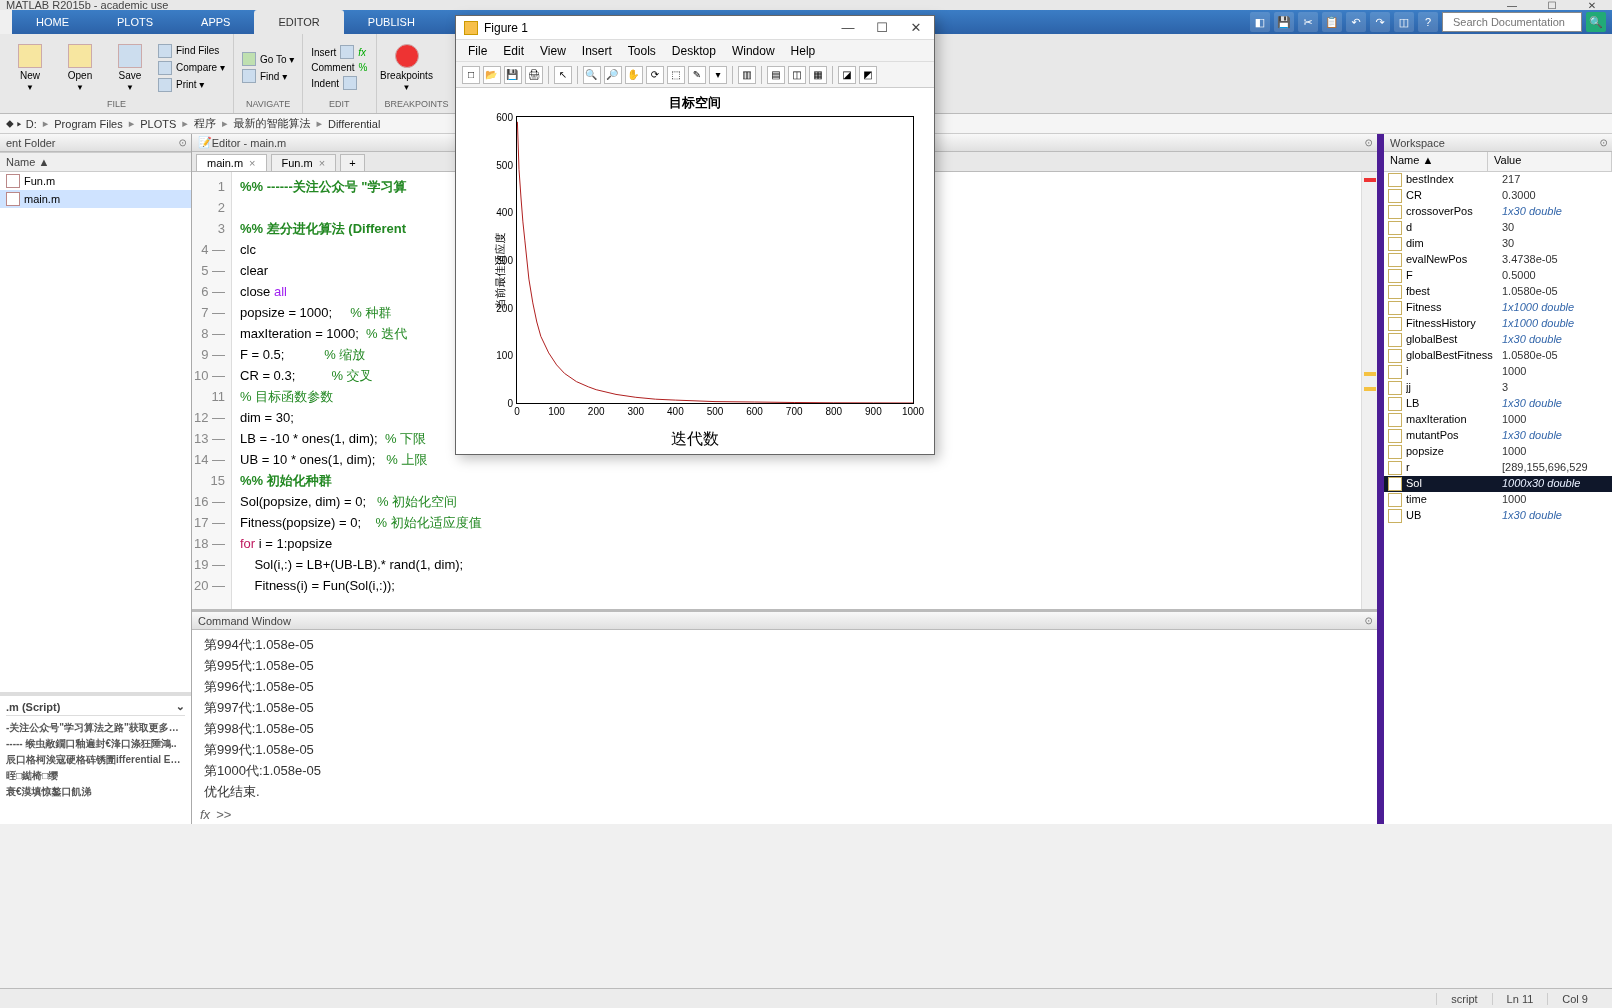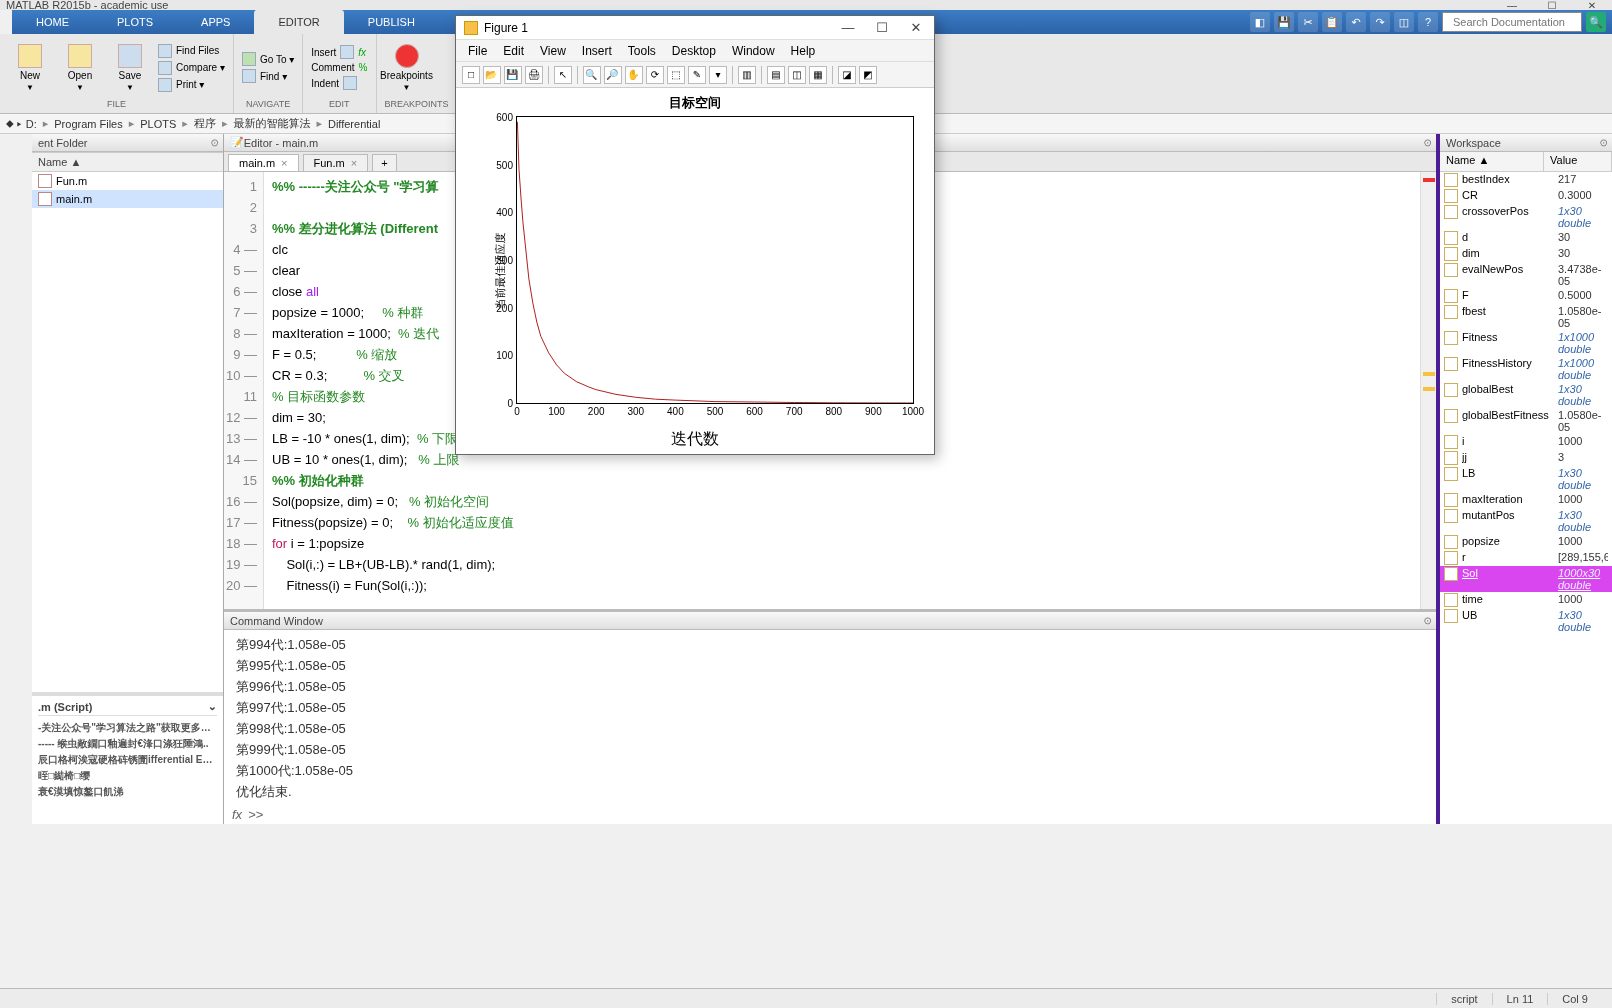--- a/index.html
+++ b/index.html
@@ -28,21 +28,21 @@
 .ribbon-col { display: flex; flex-direction: column; gap: 3px; font-size: 10px; justify-content: center; }
 .ribbon-col .item { display: flex; align-items: center; gap: 4px; cursor: pointer; }
 .ribbon-col .item .ico-s { width: 14px; height: 14px; background: #cde; border: 1px solid #9ab; }
 
 
 .pathbar { height: 20px; background: #f5f5f5; border-bottom: 1px solid #ccc; display: flex; align-items: center; font-size: 11px; padding: 0 6px; color: #333; }
 .pathbar .crumb { padding: 0 4px; }
 .pathbar .sep { color: #888; padding: 0 2px; }
 
 
-.main { display: flex; height: 690px; padding-left: 32px; }
+.main { display: flex; height: 690px; }
 .panel-header { height: 18px; background: linear-gradient(#f8f8f8,#e0e0e0); border-bottom: 1px solid #bbb; font-size: 11px; padding: 0 6px; display: flex; align-items: center; color: #444; position: relative; }
 .panel-header .close-x { position: absolute; right: 4px; font-size: 10px; color: #777; cursor: pointer;}
 
 
 .left-col { width: 192px; border-right: 1px solid #aaa; display: flex; flex-direction: column; background: #fff;}
 .col-header { height: 20px; background: #efefef; border-bottom: 1px solid #ccc; font-size: 11px; padding: 0 6px; display: flex; align-items: center; color: #444; border-top: 1px solid #ccc;}
 .file-list { flex: 0 0 520px; overflow: auto; }
 .file-item { font-size: 11px; padding: 2px 6px; display: flex; align-items: center; gap: 4px; }
 .file-item.sel { background: #cfe3ff; }
 .file-item .fico { width: 14px; height: 14px; background: #fff; border: 1px solid #b88; }
@@ -70,30 +70,30 @@
 .editor-scroll .mark-y { position:absolute; left:2px; width:12px; height:4px; background:#f5c242;}
 
 
 .cmdwin { height: 215px; border-top: 3px solid #bbb; display: flex; flex-direction: column; background: #fff;}
 .cmdwin .body { flex:1; font-family: Consolas, monospace; font-size: 13px; padding: 4px 12px; overflow: hidden; color: #333;}
 .cmdwin .body .ln { line-height: 21px; }
 .cmdwin .prompt { display:flex; align-items:center; gap:6px; padding: 2px 8px; font-family: Consolas, monospace; font-size:13px; color:#666;}
 .fx { font-style: italic; }
 
 
-.right-col { width: 176px; border-left: 4px solid #4c1d95; background: #fff; display: flex; flex-direction: column;}
+.right-col { width: 235px; border-left: 7px solid #4c1d95; background: #fff; display: flex; flex-direction: column;}
 .ws-hdr-row { height: 20px; display: flex; font-size: 11px; border-bottom: 1px solid #ccc; background: #f4f4f4;}
 .ws-hdr-row div { padding: 2px 6px; border-right: 1px solid #ccc; }
 .ws-body { flex: 1; overflow: auto; font-size: 11px;}
 .ws-row { display: flex; padding: 1px 4px; gap: 4px; }
 .ws-row .vico { width:14px; height:14px; background:#fff; border:1px solid #c9b060; }
 .ws-row .nm { width: 92px; overflow:hidden; }
 .ws-row .vl { flex:1; overflow:hidden; color:#333;}
 .ws-row .vl.it { font-style: italic; color:#3366aa;}
-.ws-row.sel { background: #d946ef; color:#fff;text-decoration:underline;}
+.ws-row.sel { background: #0f172a; color:#fff;}
 .ws-row.sel .vl.it { color: #e8f0ff; }
 
 
 .statusbar { position: absolute; bottom: 0; left:0; right:0; height: 20px; background: #ececec; border-top: 1px solid #bbb; display: flex; align-items: center; font-size: 11px; padding: 0 10px; color: #444;}
 .statusbar .spacer { flex:1; }
 .statusbar .cell { padding: 0 14px; border-left: 1px solid #ccc;}
 
 
 .figwin { position: absolute; left: 455px; top: 15px; width: 480px; height: 440px; background: #f0f0f0; border: 1px solid #666; box-shadow: 4px 4px 12px rgba(0,0,0,0.25); display:flex; flex-direction:column;}
 .figwin-title { height: 24px; display: flex; align-items: center; padding: 0 8px; font-size: 12px; background:#fff; border-bottom:1px solid #ddd;}

